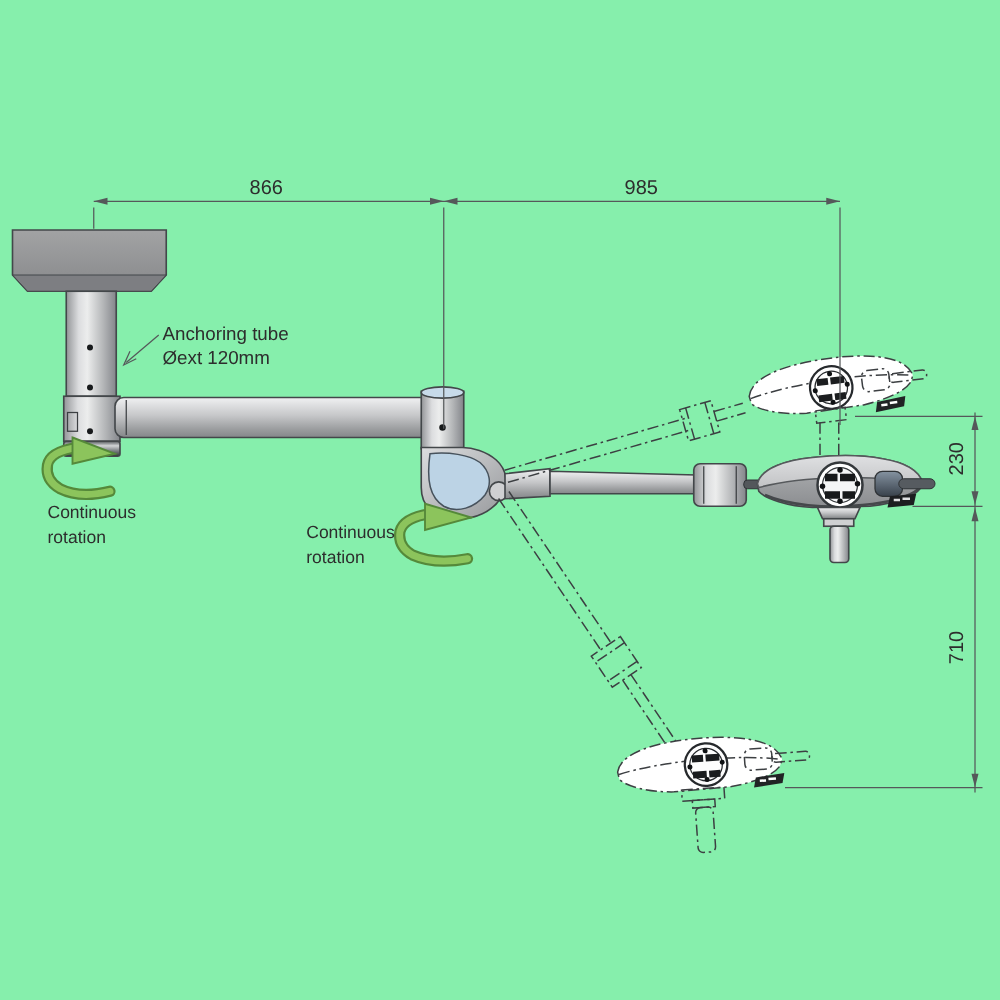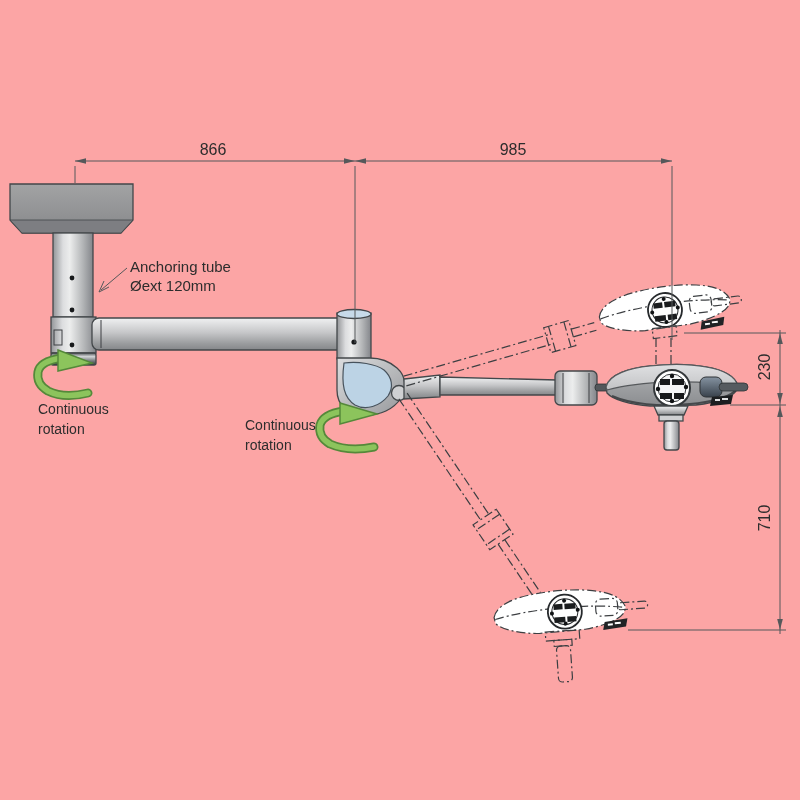--- a/index.html
+++ b/index.html
@@ -1,17 +1,17 @@
 <!DOCTYPE html>
 <html><head>
 <meta charset="utf-8">
 <style>
   html,body{margin:0;padding:0;background:#ffffff;}
   body{width:800px;height:800px;font-family:"Liberation Sans",sans-serif;}
-  #stage{width:800px;height:800px;position:relative;background:#fca5a5;}
+  #stage{width:800px;height:800px;position:relative;background:#86efac;}
   svg text{font-family:"Liberation Sans",sans-serif;fill:#2d2d2d;}
   .dimtxt{font-size:16px;}
   .lbltxt{font-size:15px;}
   .rottxt{font-size:14px;}
   .dimline{stroke:#55585a;stroke-width:1;fill:none;}
   .dimarrow{fill:#55585a;stroke:none;}
   .struct{stroke:#43474a;stroke-width:1.3;}
   .phantom{stroke:#3c3f42;stroke-width:1.2;fill:none;stroke-dasharray:9 3 2 3;}
   .phantomfill{fill:#ffffff;}
   .solidthin{stroke:#3c3f42;stroke-width:1;fill:none;}

